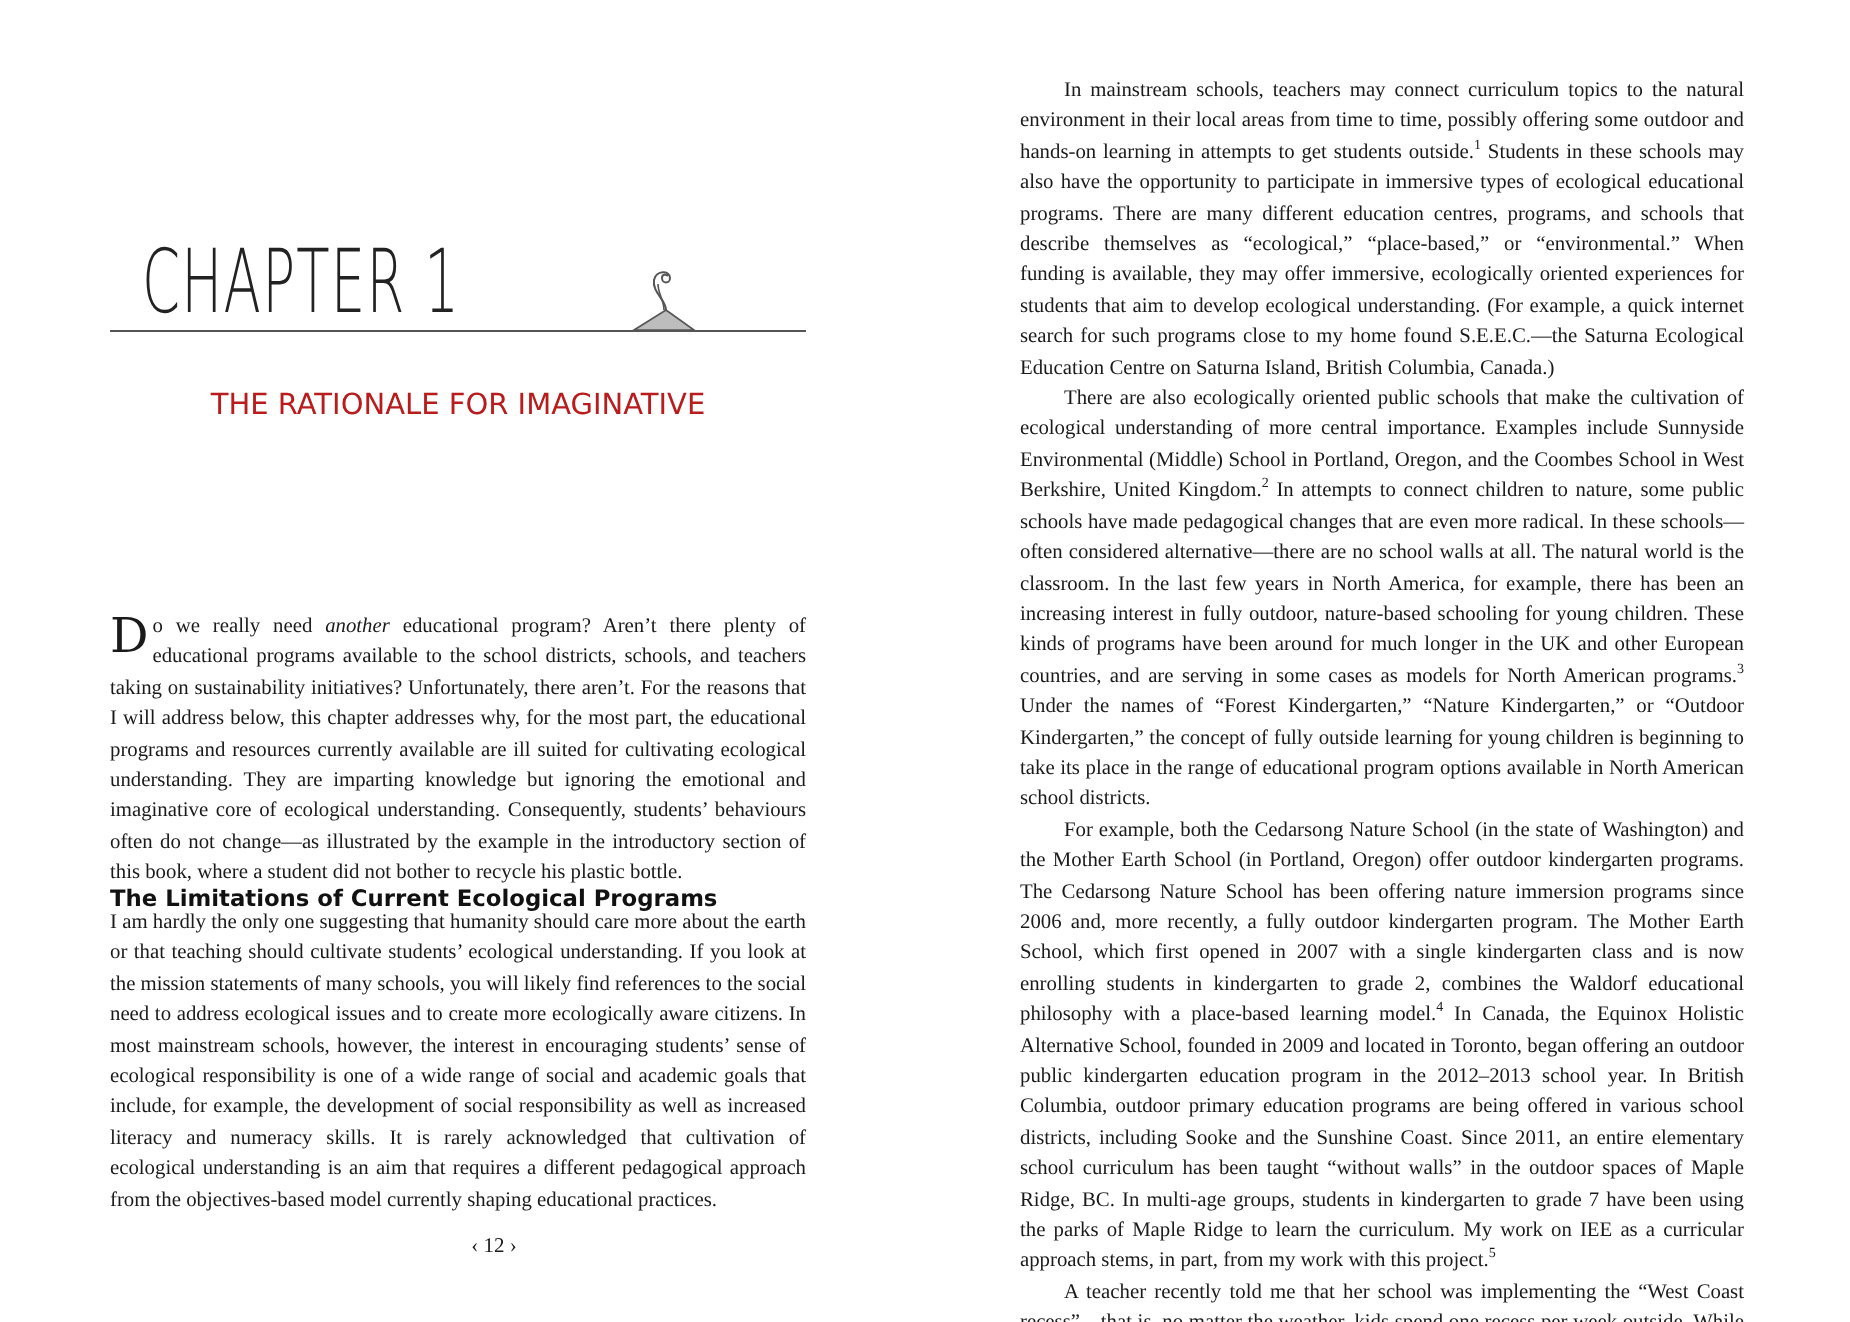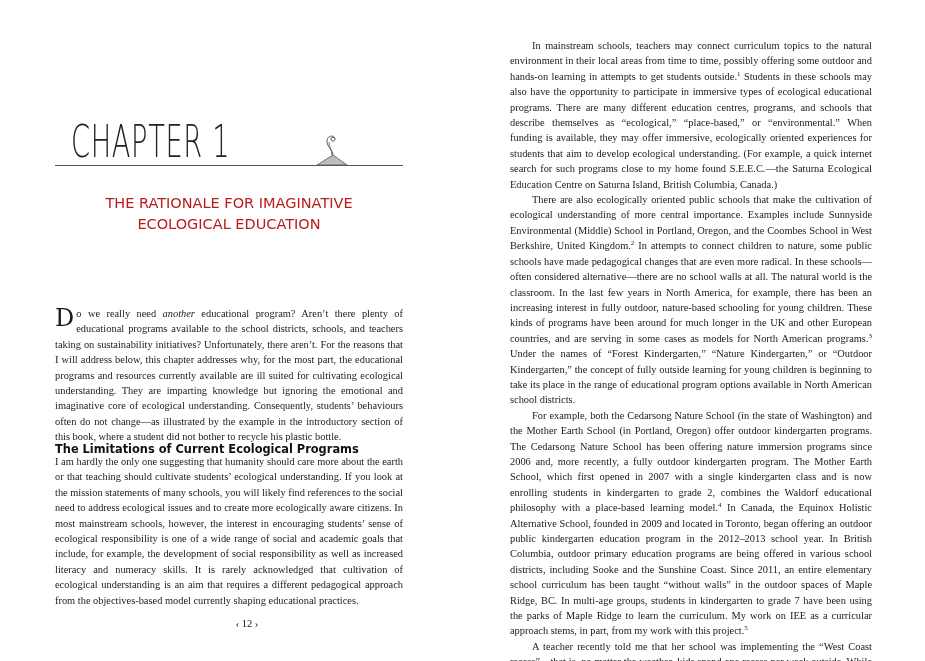--- a/index.html
+++ b/index.html
@@ -40,21 +40,20 @@
     <svg class="sprout" viewBox="0 0 40 40">
       <path d="M4 37 L20 27 L34 37 Z" fill="#bdbdbd" stroke="#555" stroke-width="0.8"></path>
       <path d="M20 27 C20 22 13 18 14 12 C15 7 22 7 22 11 C22 14 18 14 18 11 C18 9 20 9 21 10" fill="none" stroke="#555" stroke-width="1"></path>
       <path d="M19 27 C19 22 16 19 16 14" fill="none" stroke="#555" stroke-width="0.8"></path>
     </svg>
     <div class="chapter-rule"></div>
   </div>
 
   <div class="chapter-title">
     <div>THE RATIONALE FOR IMAGINATIVE</div>
-    <div>ECOLOGICAL EDUCATION</div>
   </div>
 
   <div id="intro" class="body-text">
     <span class="dropcap">D</span><span>o we really need </span><em>another</em><span> educational program? Aren’t there plenty of educational programs available to the school districts, schools, and teachers taking on sustainability initiatives? Unfortunately, there aren’t. For the reasons that I will address below, this chapter addresses why, for the most part, the educational programs and resources currently available are ill suited for cultivating ecological understanding. They are imparting knowledge but ignoring the emotional and imaginative core of ecological understanding. Consequently, students’ behaviours often do not change—as illustrated by the example in the introductory section of this book, where a student did not bother to recycle his plastic bottle.</span>
   </div>
 
   <h2 class="section">The Limitations of Current Ecological Programs</h2>
 
   <div id="section-body" class="body-text">
     <p>I am hardly the only one suggesting that humanity should care more about the earth or that teaching should cultivate students’ ecological understanding. If you look at the mission statements of many schools, you will likely find references to the social need to address ecological issues and to create more ecologically aware citizens. In most mainstream schools, however, the interest in encouraging students’ sense of ecological responsibility is one of a wide range of social and academic goals that include, for example, the development of social responsibility as well as increased literacy and numeracy skills. It is rarely acknowledged that cultivation of ecological understanding is an aim that requires a different pedagogical approach from the objectives-based model currently shaping educational practices.</p>

